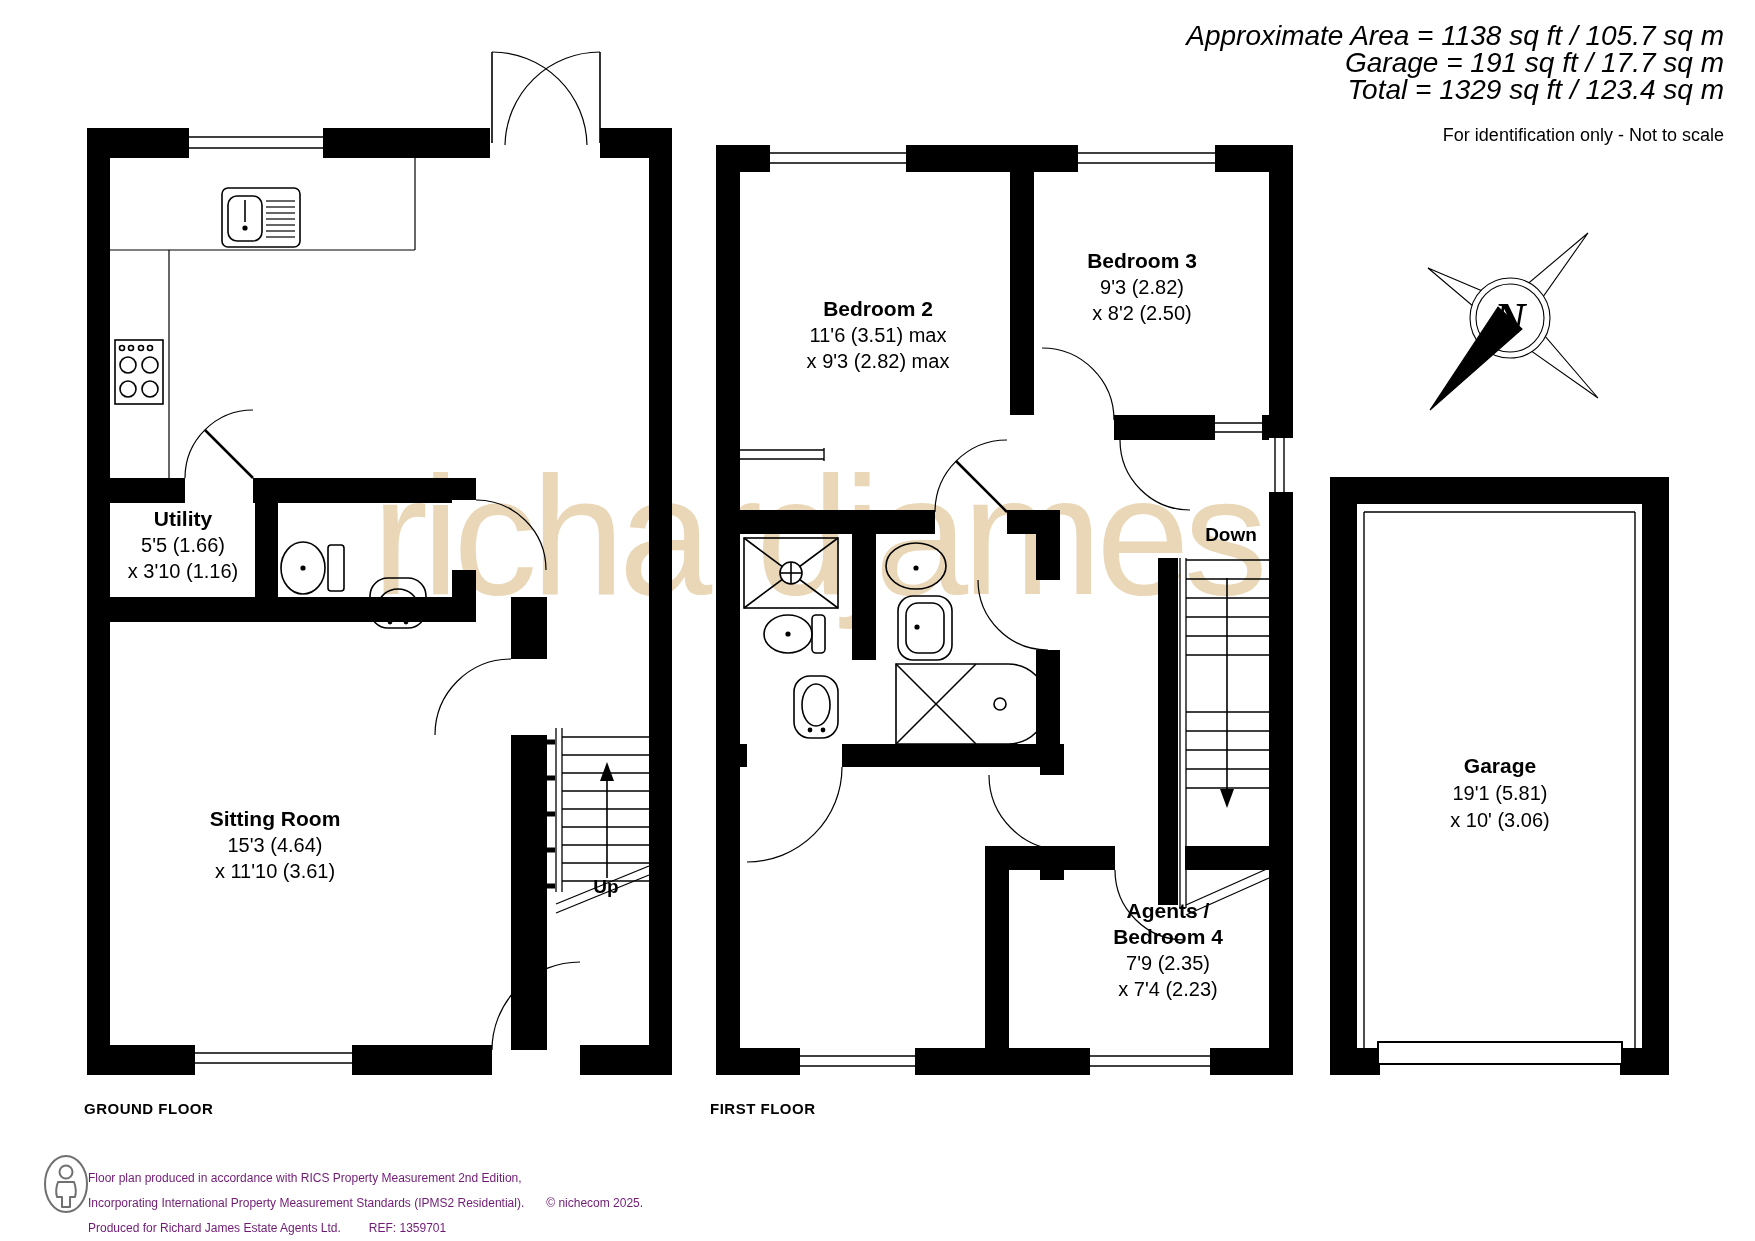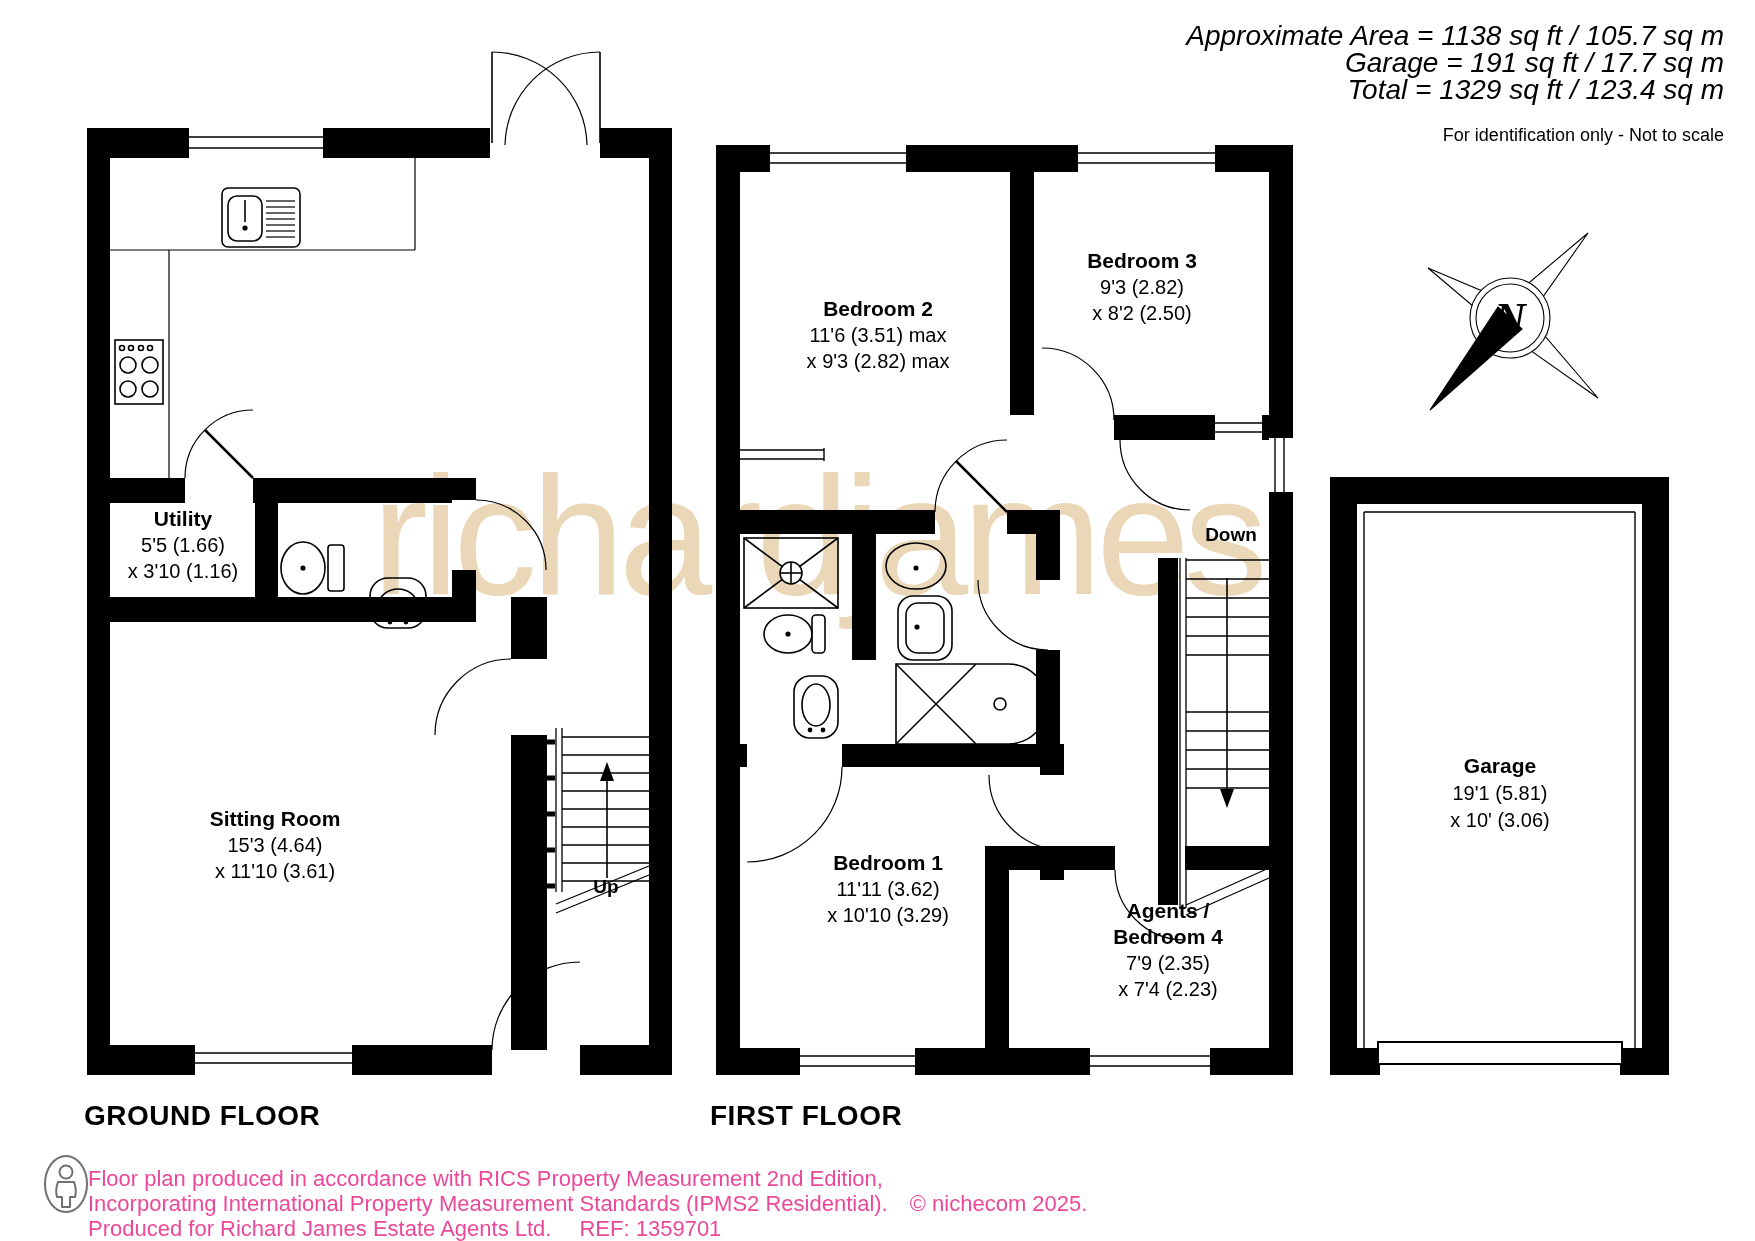--- a/index.html
+++ b/index.html
@@ -6,26 +6,26 @@
   .page{position:relative;width:1755px;height:1241px;background:#ffffff;overflow:hidden;
         font-family:"Liberation Sans",sans-serif;color:#000;}
   .watermark{position:absolute;left:372px;top:440px;font-size:168px;letter-spacing:-6px;
         font-weight:400;z-index:1;white-space:nowrap;}
   .plan-svg{position:absolute;left:0;top:0;z-index:2;}
   .lbl{position:absolute;z-index:3;text-align:center;transform:translateX(-50%);
         font-size:20px;line-height:26px;white-space:nowrap;}
   .lbl b{font-size:21px;}
   .stair-lbl{position:absolute;z-index:3;transform:translateX(-50%);
         font-weight:bold;font-size:19px;white-space:nowrap;}
-  .floor-title{position:absolute;z-index:3;font-weight:bold;font-size:28px;letter-spacing:.5px;}
+  .floor-title{position:absolute;z-index:3;font-weight:bold;font-size:15px;letter-spacing:.5px;}
   .header{position:absolute;top:22px;right:31px;text-align:right;z-index:3;}
   .header .big{font-size:28px;line-height:27px;font-style:italic;}
   .header .small{font-size:18px;margin-top:22px;}
-  .footer-text{position:absolute;left:88px;top:1166px;z-index:3;color:#ec4899;
-        font-size:22px;line-height:25px;}
+  .footer-text{position:absolute;left:88px;top:1166px;z-index:3;color:#701a75;
+        font-size:12px;line-height:25px;}
   .footer-text .cop{margin-left:22px;}
   .footer-text .ref{margin-left:28px;}
   .footer-logo{position:absolute;left:40px;top:1152px;z-index:3;}
 </style>
 </head>
 <body>
 
 <div class="page">
 
   <div class="watermark" style="color:#ead7b7;">richardjames</div>
@@ -295,25 +295,20 @@
     <span>11'6 (3.51) max</span><br>
     <span>x 9'3 (2.82) max</span>
   </div>
 
   <div class="lbl" style="left:1142px;top:248px;">
     <b>Bedroom 3</b><br>
     <span>9'3 (2.82)</span><br>
     <span>x 8'2 (2.50)</span>
   </div>
 
-  <div class="lbl" style="left:888px;top:850px;">
-    <b>Bedroom 1</b><br>
-    <span>11'11 (3.62)</span><br>
-    <span>x 10'10 (3.29)</span>
-  </div>
 
   <div class="lbl" style="left:1168px;top:898px;">
     <b>Agents /</b><br>
     <b>Bedroom 4</b><br>
     <span>7'9 (2.35)</span><br>
     <span>x 7'4 (2.23)</span>
   </div>
 
   <div class="stair-lbl" style="left:1231px;top:524px;">Down</div>
 

